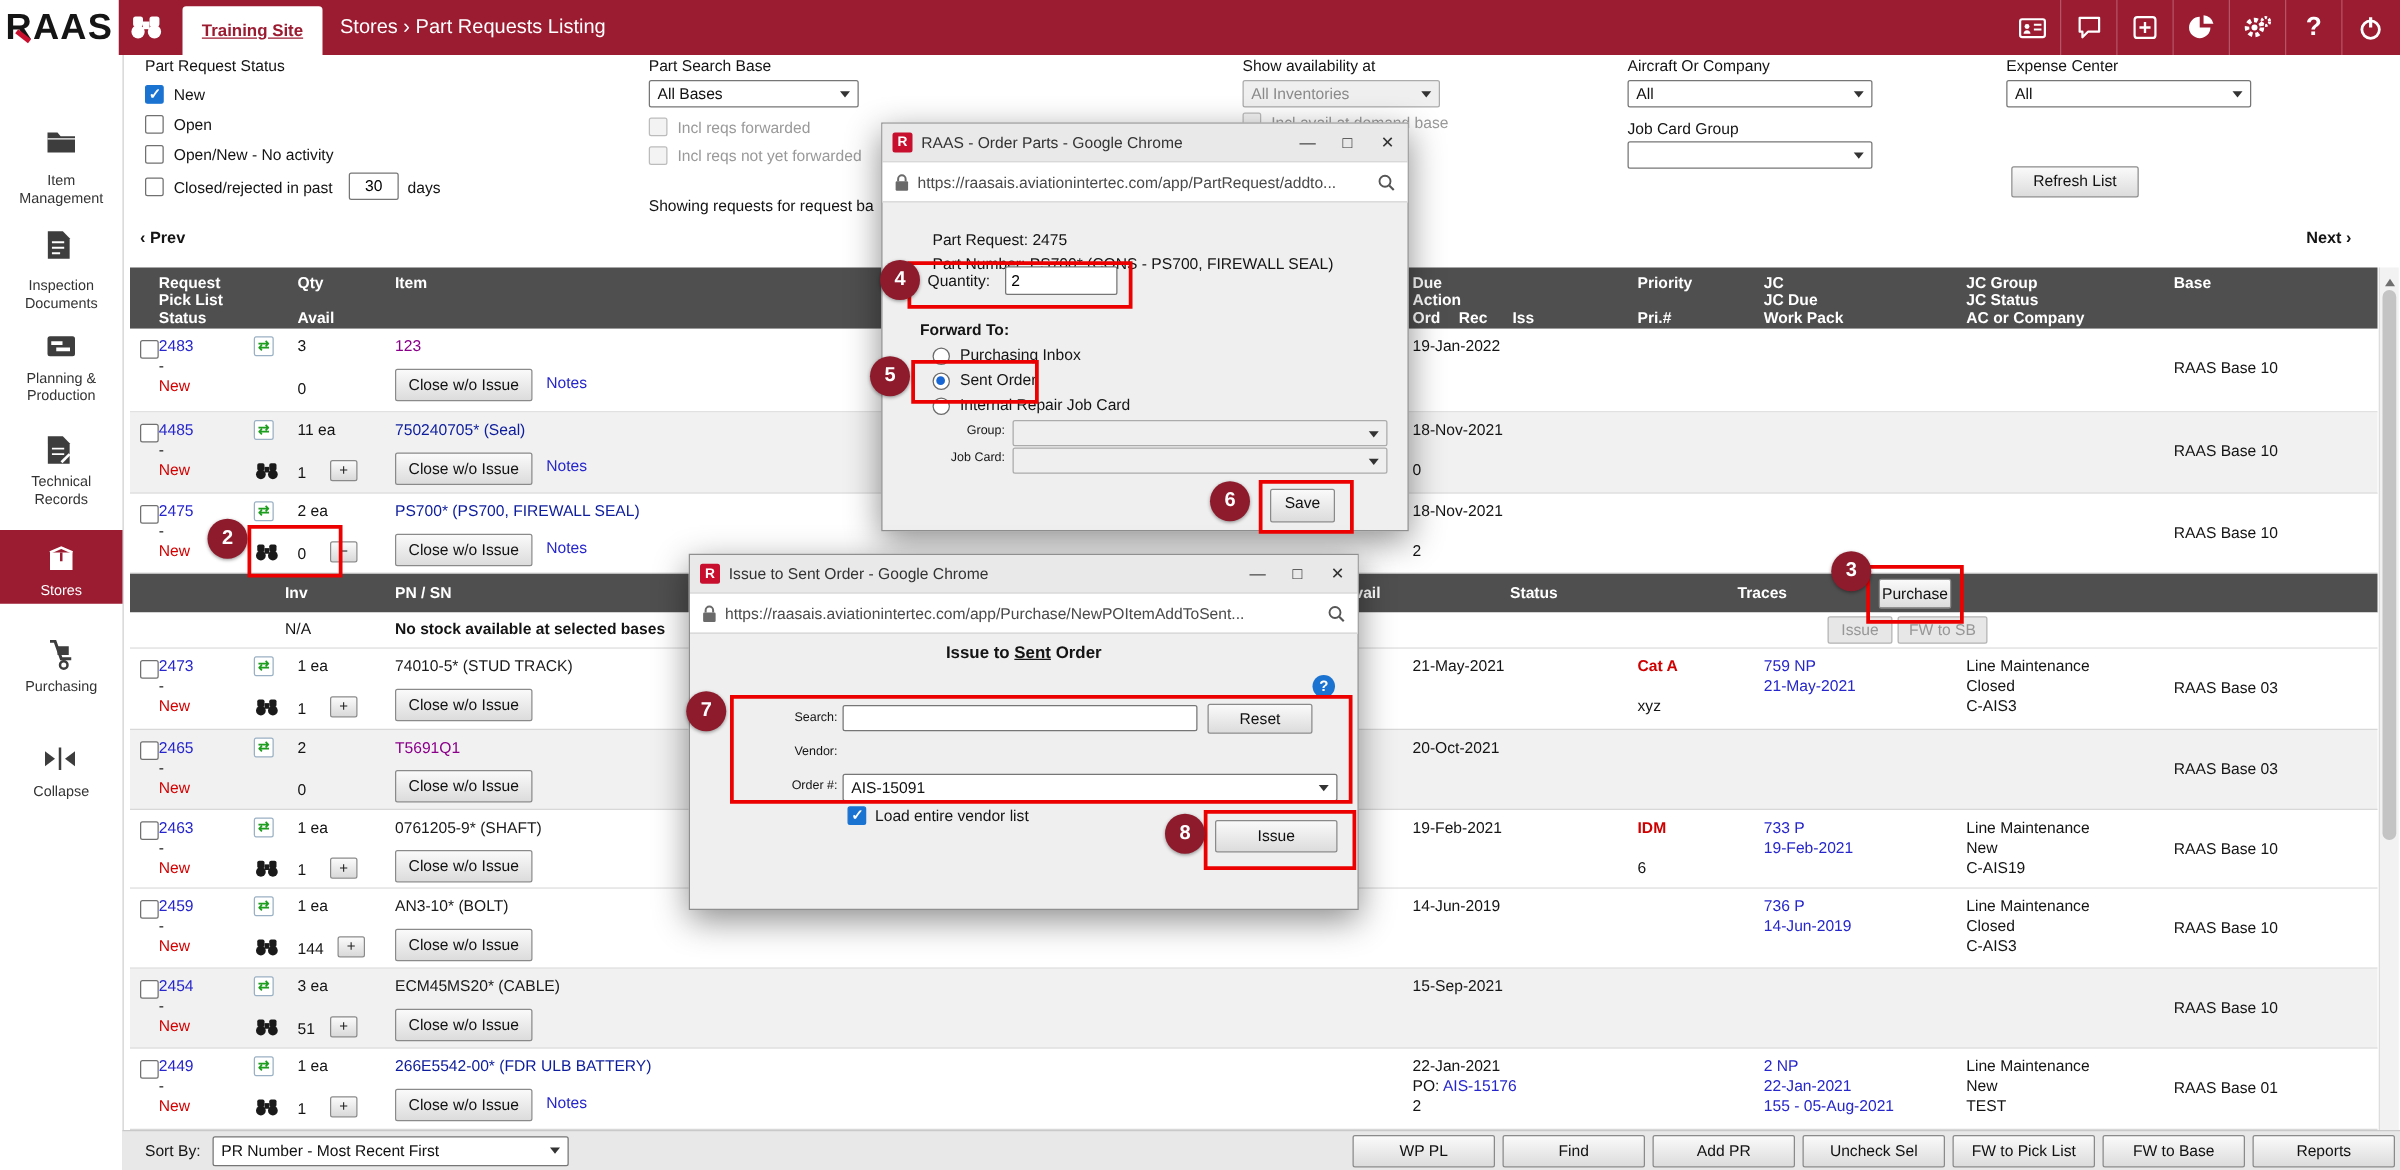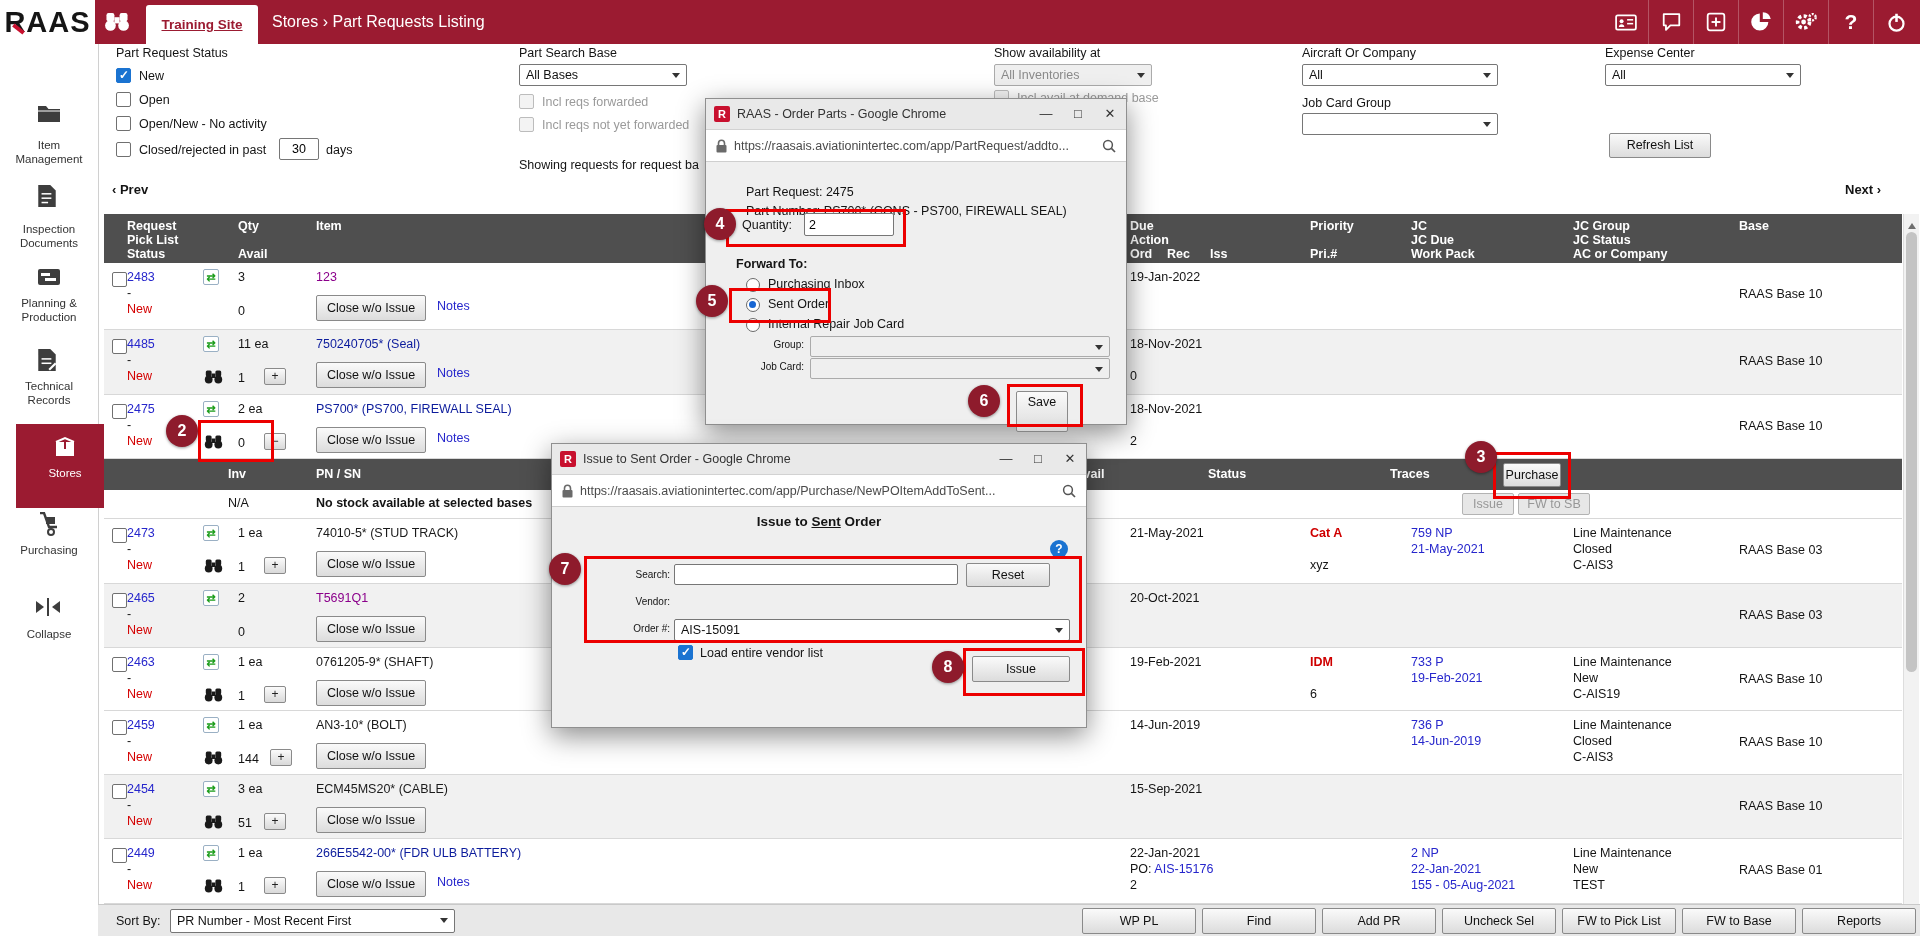--- a/index.html
+++ b/index.html
@@ -15,21 +15,21 @@
        color:#9b1b31;font-weight:bold;font-size:13.5px;text-align:center;line-height:39px;text-decoration:underline;}
   #crumb{position:absolute;left:272px;top:0;height:44px;line-height:44px;color:#fff;font-size:16px;}
   #hicons{position:absolute;right:2px;top:0;height:44px;display:flex;}
   .hic{width:44px;height:44px;display:flex;align-items:center;justify-content:center;border-left:1px solid rgba(255,255,255,.25);}
   .hic svg{display:block;}
   #binoc-top{position:absolute;left:104px;top:10px;}
   
   #sidebar{position:absolute;left:0;top:44px;width:98px;height:892px;background:#fff;border-right:1px solid #d0d0d0;}
   .sbl{position:absolute;width:98px;text-align:center;font-size:11.5px;color:#333;line-height:14px;}
   .sbi{position:absolute;left:37px;}
-  #stores-active{position:absolute;left:16px;top:380px;width:98px;height:84px;background:#9b1b31;}
+  #stores-active{position:absolute;left:0;top:380px;width:98px;height:59px;background:#9b1b31;}
   
   .flbl{position:absolute;font-size:12.5px;color:#141414;white-space:nowrap;}
   .flbl.gray{color:#9a9a9a;}
   .ck{position:absolute;width:15px;height:15px;background:#fff;border:1px solid #707070;border-radius:2px;box-sizing:border-box;}
   .ck.on{background:#1a73d1;border-color:#1a73d1;}
   .ck.on::after{content:"✓";color:#fff;font-size:12px;font-weight:bold;position:absolute;left:2px;top:-1px;}
   .ck.dis{background:#f3f3f3;border-color:#bcbcbc;}
   .rd{position:absolute;width:14px;height:14px;border:1px solid #6a6a6a;border-radius:50%;background:#fff;box-sizing:border-box;}
   .rd.on::after{content:"";position:absolute;left:2px;top:2px;width:7px;height:7px;border-radius:50%;background:#1766d3;}
   .sel{position:absolute;background:#fff;border:1px solid #767676;border-radius:2px;font-size:12.5px;color:#111;
@@ -575,21 +575,21 @@
     <span class="rd" style="left:40px;top:179px"></span>
     <div class="abs" style="left:62px;top:178px">Purchasing Inbox</div>
     <span class="rd on" style="left:40px;top:199px"></span>
     <div class="abs" style="left:62px;top:198px">Sent Order</div>
     <span class="rd" style="left:40px;top:219px"></span>
     <div class="abs" style="left:62px;top:218px">Internal Repair Job Card</div>
     <div class="rlbl" style="left:20px;top:240px;width:78px">Group:</div>
     <div class="sel dis" style="left:104px;top:237px;width:300px;height:21px;line-height:19px"><span></span></div>
     <div class="rlbl" style="left:20px;top:262px;width:78px">Job Card:</div>
     <div class="sel dis" style="left:104px;top:259px;width:300px;height:21px;line-height:19px"><span></span></div>
-    <div class="gbtn" style="left:310px;top:292px;width:52px;height:41px;line-height:21px">Save</div>
+    <div class="gbtn" style="left:310px;top:292px;width:52px;height:27px;line-height:21px">Save</div>
   </div>
 
   <div class="dlg" style="left:551px;top:443px;width:536px;height:285px;z-index:11">
     <div class="dtitle">
       <span class="fav">R</span>
       <span>Issue to Sent Order - Google Chrome</span>
       <span class="dsp"></span>
       <span class="wc">—</span>
       <span class="wc">□</span>
       <span class="wc">✕</span>

